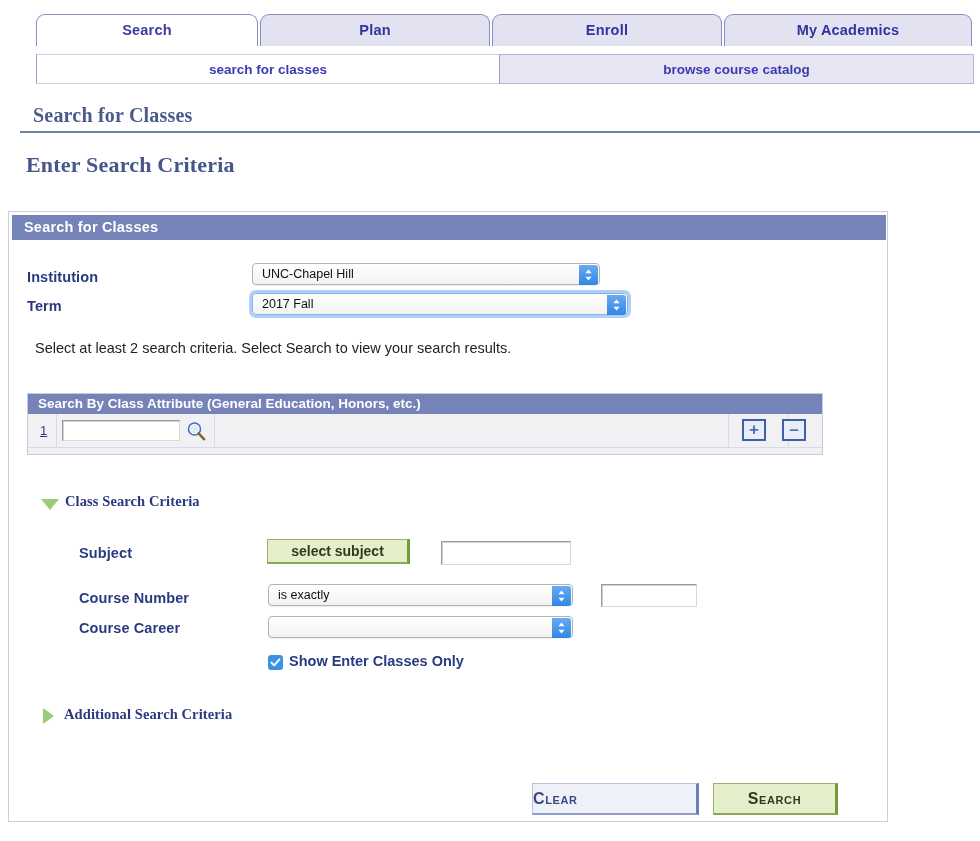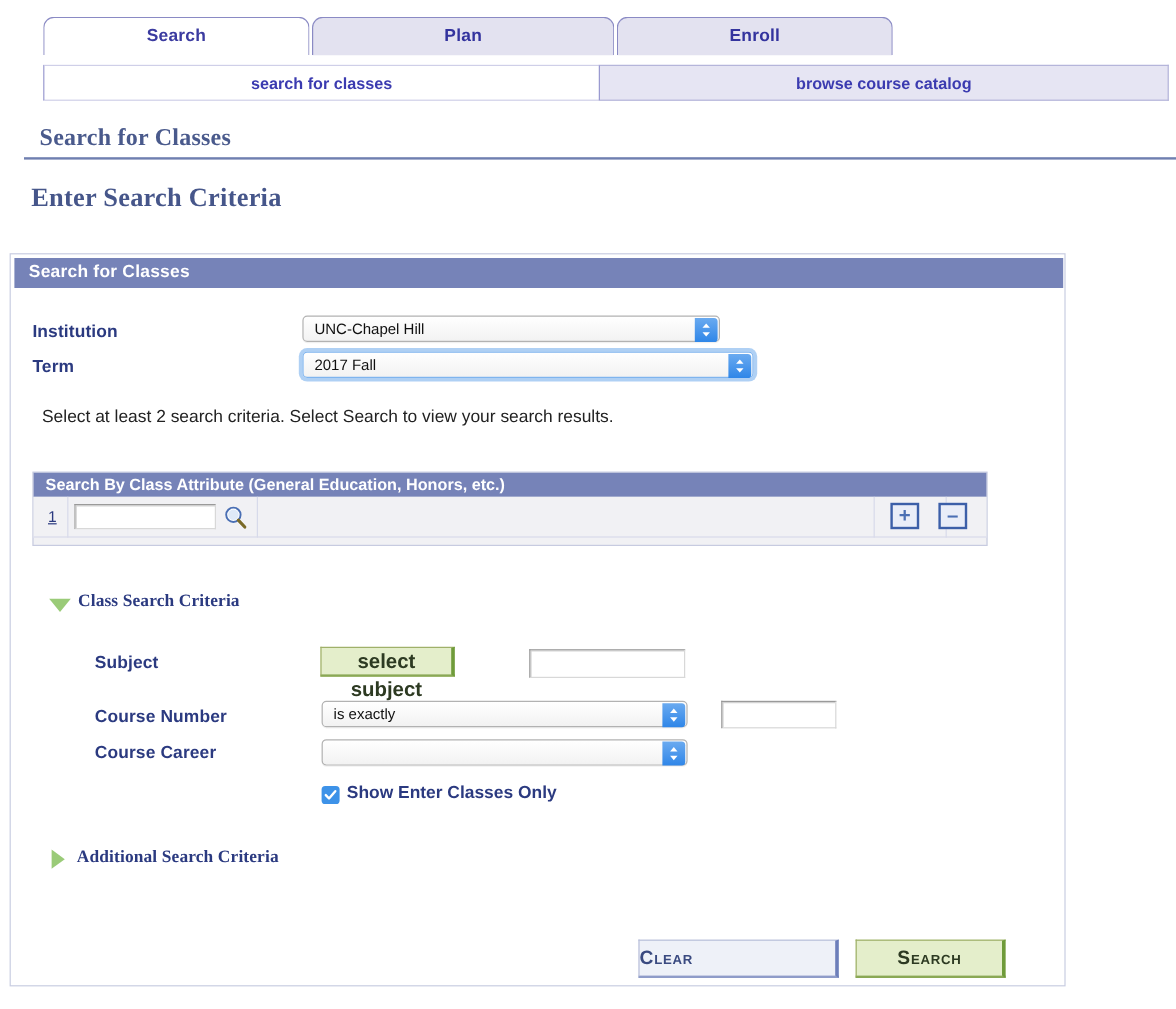--- a/index.html
+++ b/index.html
@@ -40,21 +40,21 @@
     background: #e3e2f0;
     box-sizing: border-box;
     margin-right: 2px;
     letter-spacing: 0.2px;
   }
   .tab.active {
     background: #ffffff;
     color: #3b3ba0;
   }
   .tab-search   { width: 222px; }
-  .tab-plan     { width: 252px; }
+  .tab-plan     { width: 230px; }
   .tab-enroll   { width: 230px; }
   .tab-academics{ width: 248px; margin-right: 0; }
 
   
   .subtabstrip {
     position: absolute;
     left: 36px;
     top: 54px;
     width: 938px;
     height: 30px;
@@ -354,20 +354,21 @@
   
   .mag { position: absolute; }
 </style>
 </head>
 <body>
 
 <div class="tabstrip">
   <div class="tab tab-search active">Search</div>
   <div class="tab tab-plan">Plan</div>
   <div class="tab tab-enroll">Enroll</div>
+  <div class="tab tab-academics">My Academics</div>
 </div>
 
 <div class="subtabstrip">
   <div class="subtab subtab-a">search for classes</div>
   <div class="subtab subtab-b lav">browse course catalog</div>
 </div>
 
 <div class="page-title">Search for Classes</div>
 <div class="title-rule"></div>
 <div class="section-title">Enter Search Criteria</div>
@@ -427,21 +428,21 @@
     </div>
     <div class="pmbtn" style="left:754px;">
       <span>–</span>
     </div>
   </div>
 
   <div class="tri tri-down" style="left:32px; top:287px;"></div>
   <div class="disc" style="left:56px; top:281px;">Class Search Criteria</div>
 
   <div class="fld-label" style="left:70px; top:333px;">Subject</div>
-  <div class="btn-green btn-sm" style="left:258px; top:327px; width:112px; height:25px; line-height:23px; font-size:17px;">
+  <div class="btn-green btn-sm" style="left:258px; top:327px; width:143px; height:25px; line-height:23px; font-size:14px;">
     <span>select subject</span>
   </div>
   <input class="tinput" style="left: 432px; top: 329px; width: 130px; height: 24px; padding-left: 4px; font-size: 12.5px;" value="">
 
   <div class="fld-label" style="left:70px; top:378px;">Course Number</div>
   <div class="mselect" style="left:259px; top:372px; width:305px;">
     <div class="msval">is exactly</div>
     <div class="msbtn">
       <svg width="9" height="14" viewBox="0 0 9 14" aria-hidden="true">
         <path d="M4.5 1.5 L7.6 5.2 L1.4 5.2 Z" fill="#ffffff"></path>

